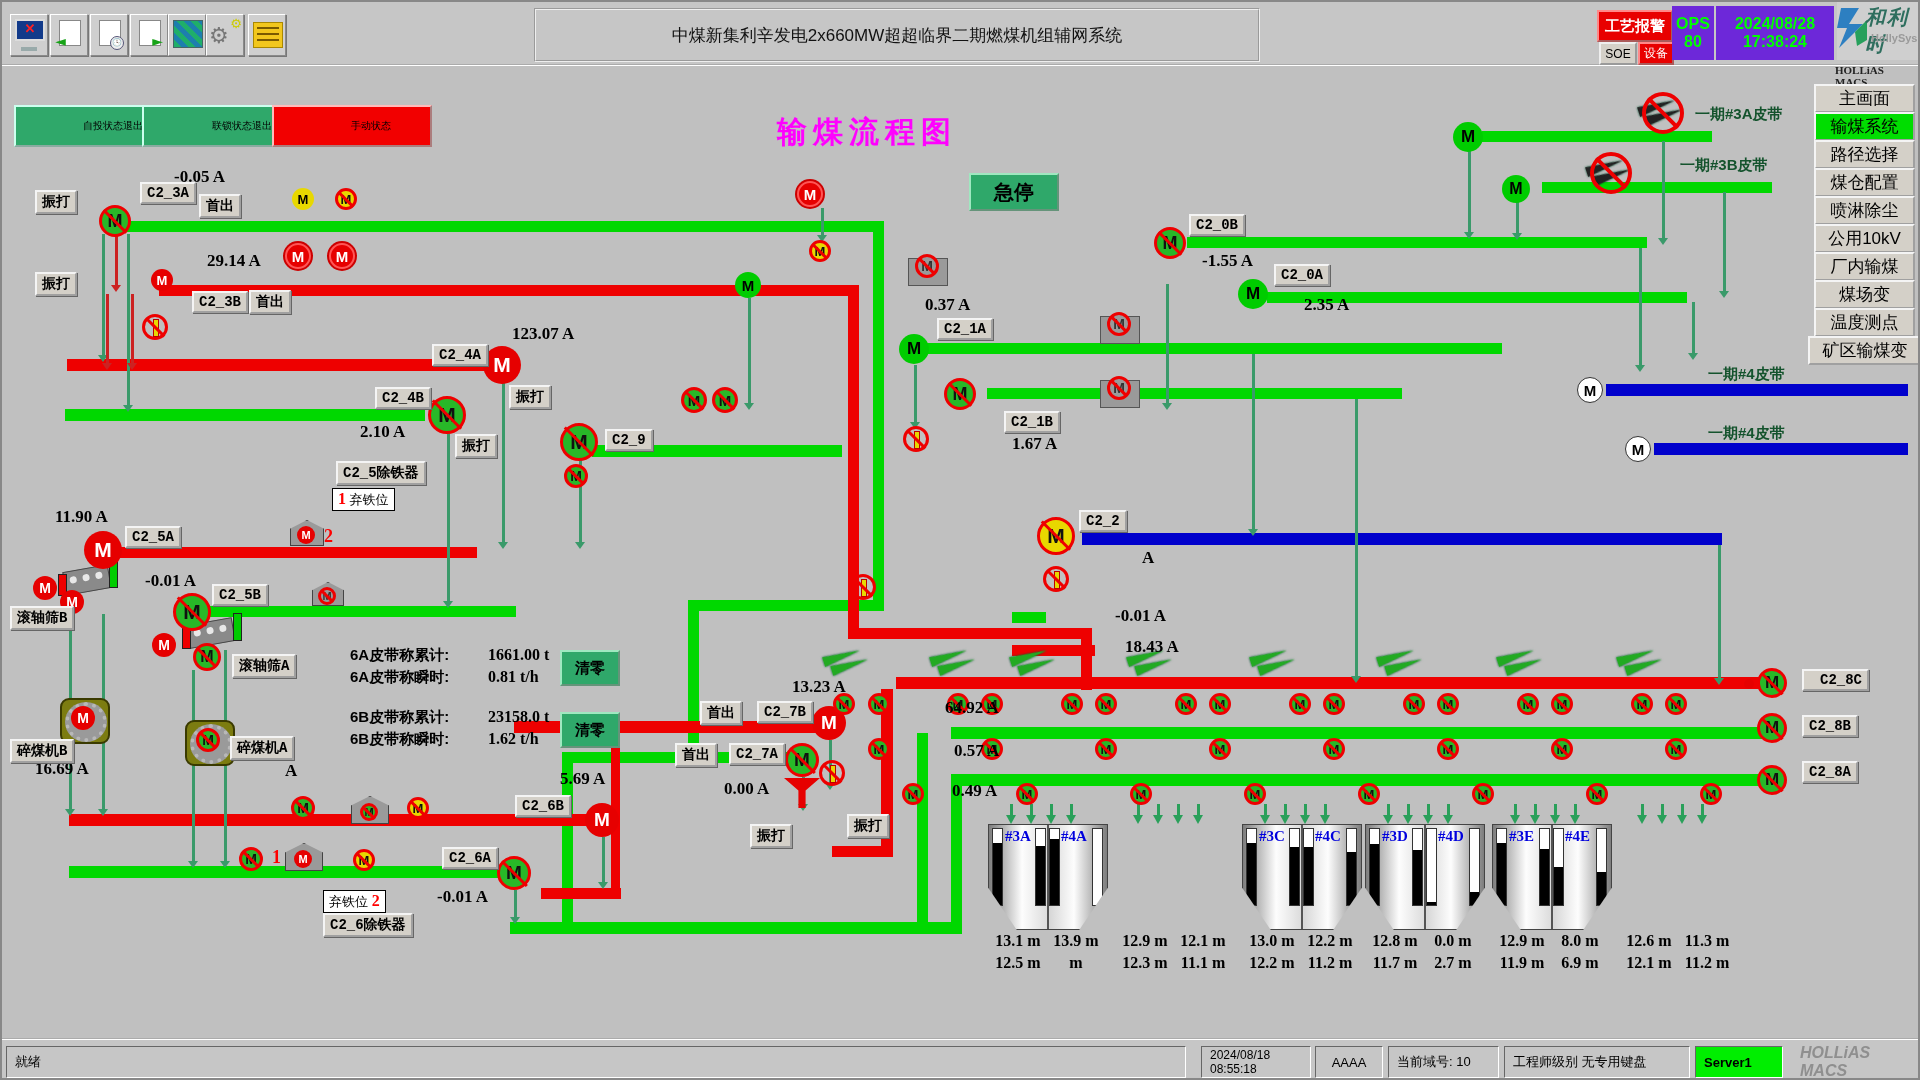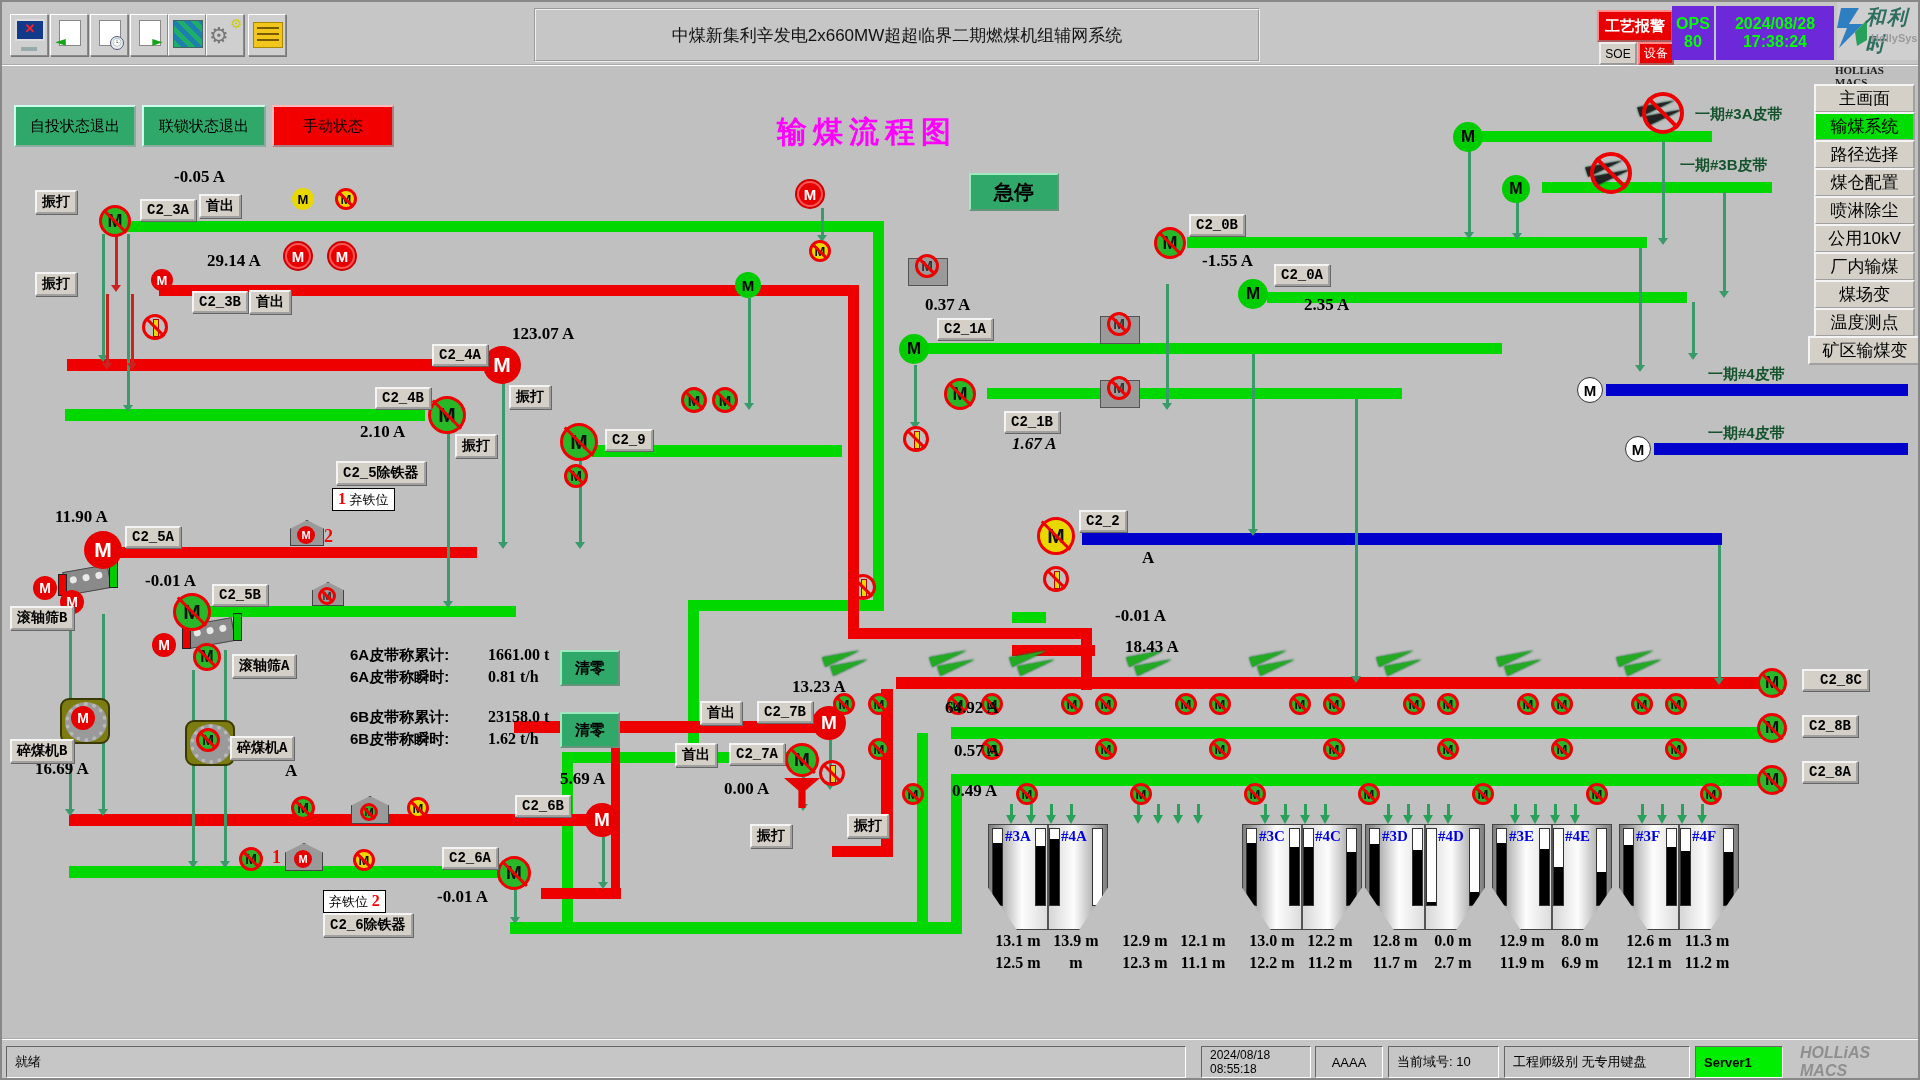--- a/index.html
+++ b/index.html
@@ -37,21 +37,21 @@
   #logo{position:absolute;left:1835px;top:0;width:85px;height:58px;background:#cfcfcf;}
   #logo .script{position:absolute;left:28px;top:2px;font:bold italic 20px "Liberation Serif",serif;color:#2e6e5e;letter-spacing:2px;}
   #logo .hs{position:absolute;left:34px;top:30px;font:bold 11px "Liberation Sans",sans-serif;color:#9a9a9a;}
   
   .menubtn{position:absolute;left:1812px;width:97px;height:25px;background:#d4d0c8;border:2px outset #f4f4f4;
            display:flex;align-items:center;justify-content:center;font-size:17px;color:#000;cursor:pointer;z-index:15;}
   .menubtn.active{background:#00dd00;}
   .menubtn.wide{left:1806px;width:110px;}
   
   .modebtn{position:absolute;top:103px;height:38px;display:flex;align-items:center;justify-content:center;
-           font-size:15px;color:#000;border:2px outset #cfe;z-index:8;cursor:pointer;}
+           font-size:10px;color:#000;border:2px outset #cfe;z-index:8;cursor:pointer;padding-left:38px;}
   .modebtn.g{background:#2fa86a;}
   .modebtn.r{background:#f20000;border-color:#fbb;}
   #flowtitle{position:absolute;left:775px;top:110px;font:bold 30px "Liberation Serif",serif;color:#ff00ff;
              letter-spacing:6px;z-index:8;}
   
   .belt{position:absolute;z-index:1;}
   .fline{position:absolute;width:3px;z-index:1;}
   .arr{position:absolute;left:-4px;bottom:-6px;width:0;height:0;border-left:5px solid transparent;
        border-right:5px solid transparent;border-top:7px solid;}
   .motor{position:absolute;border-radius:50%;display:flex;align-items:center;justify-content:center;
@@ -624,21 +624,21 @@
       <div class="slash"></div>
     </div>
     <div class="motor m-gs" style="left: 1584px; top: 781px; width: 22px; height: 22px; font-size: 13px;">
       <span>M</span>
       <div class="slash"></div>
     </div>
     <div class="motor m-gs" style="left: 1698px; top: 781px; width: 22px; height: 22px; font-size: 13px;">
       <span>M</span>
       <div class="slash"></div>
     </div>
-    <div class="plate" style="left: 138px; top: 197px;">C2_3A</div>
+    <div class="plate" style="left: 138px; top: 180px;">C2_3A</div>
     <div class="plate" style="left: 190px; top: 289px;">C2_3B</div>
     <div class="plate" style="left: 430px; top: 342px;">C2_4A</div>
     <div class="plate" style="left: 373px; top: 385px;">C2_4B</div>
     <div class="plate" style="left: 603px; top: 427px;">C2_9</div>
     <div class="plate" style="left: 334px; top: 459px;">C2_5除铁器</div>
     <div class="plate" style="left: 123px; top: 524px;">C2_5A</div>
     <div class="plate" style="left: 210px; top: 582px;">C2_5B</div>
     <div class="plate" style="left: 8px; top: 604px;">滚轴筛B</div>
     <div class="plate" style="left: 230px; top: 652px;">滚轴筛A</div>
     <div class="plate" style="left: 8px; top: 737px;">碎煤机B</div>
@@ -680,21 +680,21 @@
     <div class="val" style="left: 558px; top: 767px;">5.69 A</div>
     <div class="val" style="left: 435px; top: 885px;">-0.01 A</div>
     <div class="val" style="left: 790px; top: 675px;">13.23 A</div>
     <div class="val" style="left: 722px; top: 777px;">0.00 A</div>
     <div class="val" style="left: 943px; top: 696px;">64.92 A</div>
     <div class="val" style="left: 952px; top: 739px;">0.57 A</div>
     <div class="val" style="left: 950px; top: 779px;">0.49 A</div>
     <div class="val" style="left: 1200px; top: 249px;">-1.55 A</div>
     <div class="val" style="left: 1302px; top: 293px;">2.35 A</div>
     <div class="val" style="left: 923px; top: 293px;">0.37 A</div>
-    <div class="val" style="left: 1010px; top: 432px; font-style: italic;">1.67 A</div>
+    <div class="val" style="left: 1010px; top: 432px;">1.67 A</div>
     <div class="val" style="left: 1140px; top: 546px;">A</div>
     <div class="val" style="left: 1113px; top: 604px;">-0.01 A</div>
     <div class="val" style="left: 1123px; top: 635px;">18.43 A</div>
     <div class="bname" style="left: 1693px; top: 103px;">一期#3A皮带</div>
     <div class="bname" style="left: 1678px; top: 154px;">一期#3B皮带</div>
     <div class="bname" style="left: 1706px; top: 363px;">一期#4皮带</div>
     <div class="bname" style="left: 1706px; top: 422px;">一期#4皮带</div>
     <div class="ironbox" style="left: 330px; top: 486px;"><b>1</b> 弃铁位</div>
     <div class="ironbox" style="left: 321px; top: 888px;">弃铁位 <b>2</b></div>
     <div class="rednum" style="left: 270px; top: 845px;">1</div>
@@ -951,37 +951,20 @@
     <div class="siloVal" style="left: 1490px; top: 952px;">11.9 m</div>
     <div class="siloVal" style="left: 1548px; top: 952px;">6.9 m</div>
     <div class="sArrStem" style="left: 1512px; top: 802px;"></div>
     <div class="sArr" style="left: 1508px; top: 813px;"></div>
     <div class="sArrStem" style="left: 1532px; top: 802px;"></div>
     <div class="sArr" style="left: 1528px; top: 813px;"></div>
     <div class="sArrStem" style="left: 1552px; top: 802px;"></div>
     <div class="sArr" style="left: 1548px; top: 813px;"></div>
     <div class="sArrStem" style="left: 1572px; top: 802px;"></div>
     <div class="sArr" style="left: 1568px; top: 813px;"></div>
-    <div class="siloPair" style="left: 1617px; top: 822px;">
-      <div class="div"></div>
-      <div class="lvlbar" style="left: 3px;">
-        <div class="lvlfill" style="height: 79%;"></div>
-      </div>
-      <div class="lvlbar" style="left: 46px;">
-        <div class="lvlfill" style="height: 76%;"></div>
-      </div>
-      <div class="lvlbar" style="left: 60px;">
-        <div class="lvlfill" style="height: 71%;"></div>
-      </div>
-      <div class="lvlbar" style="left: 103px;">
-        <div class="lvlfill" style="height: 70%;"></div>
-      </div>
-      <div class="siloLab" style="left: 16px;">#3F</div>
-      <div class="siloLab" style="left: 72px;">#4F</div>
-    </div>
     <div class="siloVal" style="left: 1617px; top: 930px;">12.6 m</div>
     <div class="siloVal" style="left: 1675px; top: 930px;">11.3 m</div>
     <div class="siloVal" style="left: 1617px; top: 952px;">12.1 m</div>
     <div class="siloVal" style="left: 1675px; top: 952px;">11.2 m</div>
     <div class="sArrStem" style="left: 1639px; top: 802px;"></div>
     <div class="sArr" style="left: 1635px; top: 813px;"></div>
     <div class="sArrStem" style="left: 1659px; top: 802px;"></div>
     <div class="sArr" style="left: 1655px; top: 813px;"></div>
     <div class="sArrStem" style="left: 1679px; top: 802px;"></div>
     <div class="sArr" style="left: 1675px; top: 813px;"></div>

